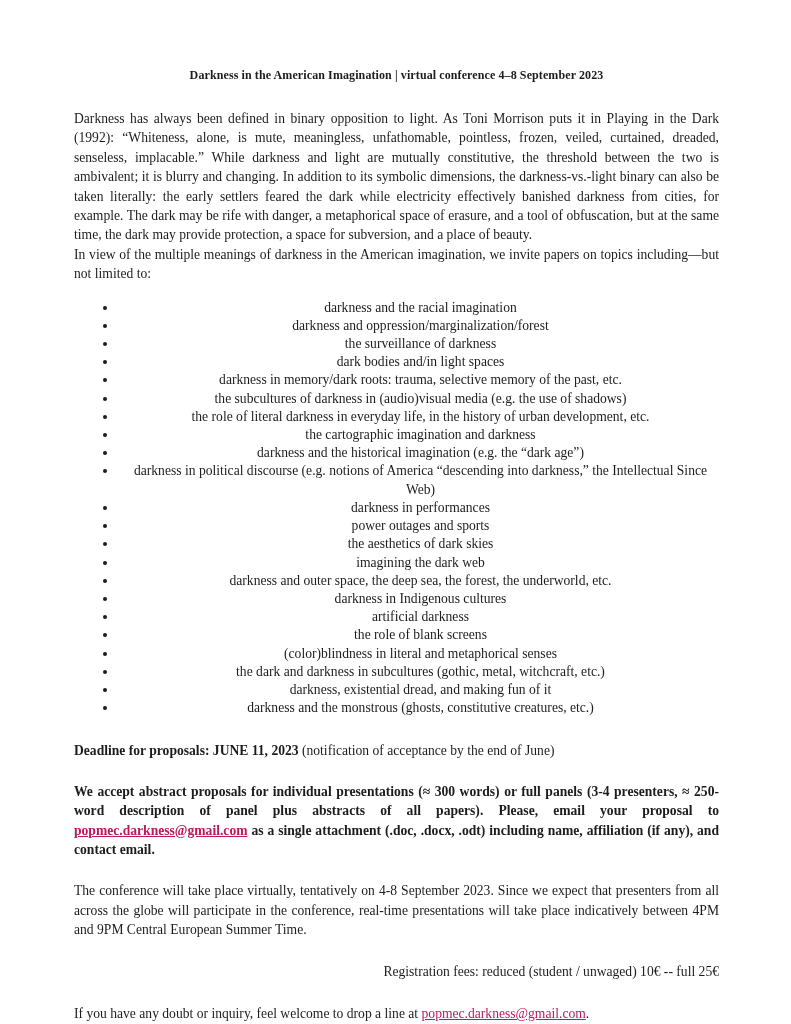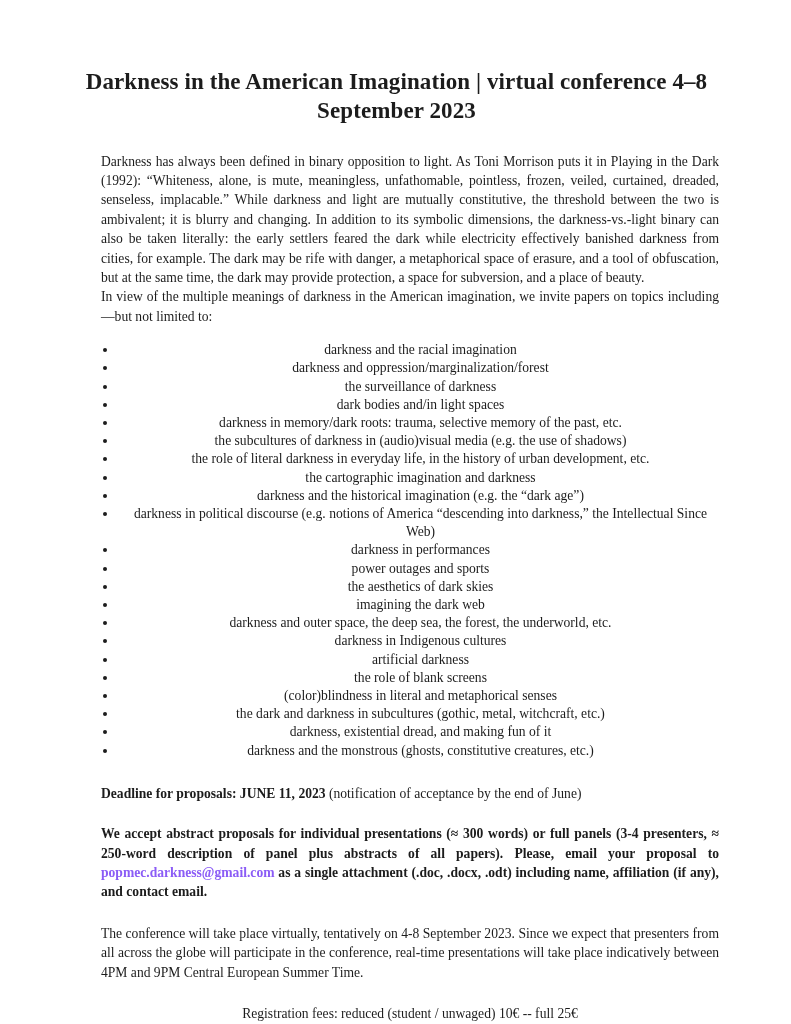--- a/index.html
+++ b/index.html
@@ -7,53 +7,53 @@
     width: 791px;
     height: 1024px;
     box-sizing: border-box;
     background: #ffffff;
     padding: 68px 72px 0 74px;
     font-family: "Liberation Serif", "DejaVu Serif", serif;
     color: #1c1c1c;
     overflow: hidden;
   }
   .doc-title {
-    font-size: 23px;
+    font-size: 12px;
     font-weight: bold;
     text-align: center;
     margin: 0 0 26px 0;
     line-height: 1.25;
     letter-spacing: 0.1px;
   }
   .body-text {
     font-size: 13.6px;
     line-height: 19.4px;
     text-align: justify;
-    margin-left: 27px;
   }
   p { margin: 0; }
   .intro p { margin: 0; }
   ul.topics {
     margin: 15px 0 0 0;
     padding: 0 0 0 44px;
     list-style: disc outside;
   }
   ul.topics li {
     line-height: 18.2px;
     padding-left: 4px;
     text-align: center;
   }
   .deadline-par { margin-top: 24px; }
   .bold { font-weight: bold; }
   .proposal-par { margin-top: 21px; font-weight: bold; }
   .conference-par { margin-top: 22px; }
-  .fees-par { margin-top: 22px; text-align: center; }
+  .fees-par { margin-top: 22px; text-align: right; }
   .contact-par { margin-top: 23px; text-align: left; }
   a.email-link {
-    color: #8b5cf6;
+    color: #be185d;
+    text-decoration: underline;
     cursor: pointer;
   }
 </style>
 </head>
 <body>
 
 <div class="page">
 
   <h1 class="doc-title">Darkness in the American Imagination | virtual conference 4–8 September 2023</h1>
 

